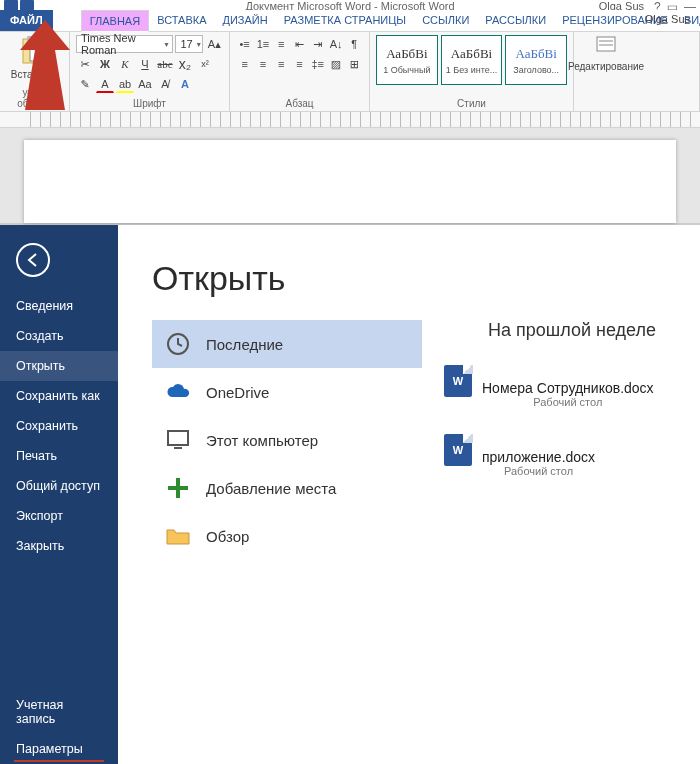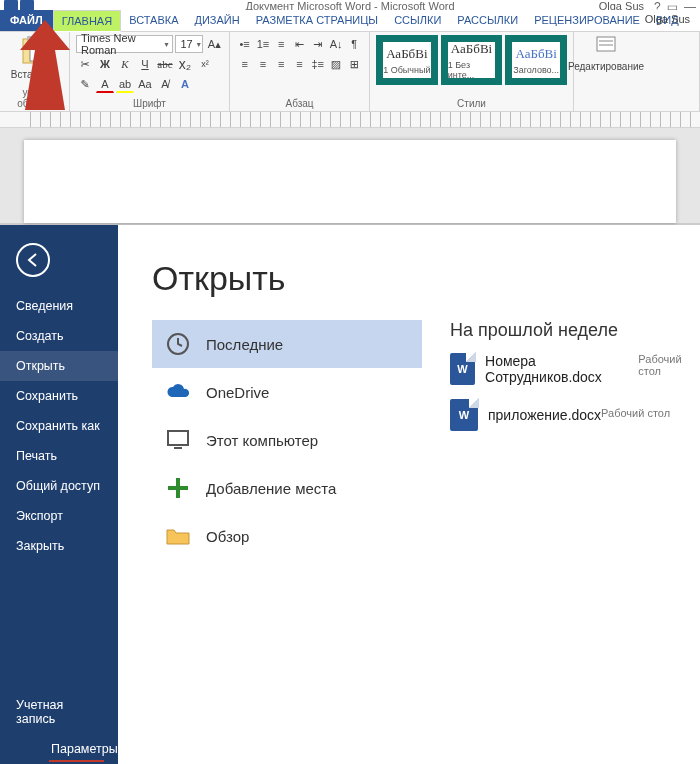--- a/index.html
+++ b/index.html
@@ -12,21 +12,21 @@
 .titlebar { height: 10px; background: #fff; color: #666; font-size: 11px; text-align: center; position: relative; padding-top: 0; }
 .titlebar .qa { position: absolute; left: 4px; top: 0; display: flex; gap: 2px; }
 .qa span { width: 14px; height: 12px; background: #2b579a; border-radius: 1px; }
 .titlebar .wnd { position: absolute; right: 4px; top: 0; display: flex; gap: 6px; color: #666; font-size: 12px; }
 .titlebar .user { position: absolute; right: 56px; top: 0; font-size: 11px; color: #555; }
 
 
 .tabs { display: flex; align-items: stretch; height: 22px; background: #fff; border-bottom: 1px solid #d4d4d4; font-size: 11px; position: relative; }
 .tab { padding: 4px 8px 0; color: #2b579a; cursor: pointer; white-space: nowrap; text-align: right; }
 .tab.file { background: #2b579a; color: #fff; font-weight: bold; padding: 4px 10px; }
-.tab.active { border: 1px solid #d4d4d4; border-bottom: 1px solid #fff; background: #bef264; margin-bottom: -1px; }
+.tab.active { border: 1px solid #d4d4d4; border-bottom: 1px solid #fff; background: #f0abfc; margin-bottom: -1px; margin-left: 28px; }
 .tabs .user2 { position: absolute; right: 10px; top: 3px; font-size: 11px; color: #444; }
 
 
 .arrow { position: absolute; left: 10px; top: 20px; width: 70px; height: 90px; z-index: 50; pointer-events: none; }
 .arrow svg { width: 100%; height: 100%; }
 
 
 .ribbon { display: flex; height: 80px; border-bottom: 1px solid #d4d4d4; background: #f7f7f7; font-size: 11px; }
 .group { border-right: 1px solid #d4d4d4; padding: 3px 6px 1px; display: flex; flex-direction: column; justify-content: space-between; position: relative; }
 .group-label { text-align: center; font-size: 10px; color: #666; padding-bottom: 1px; }
@@ -44,57 +44,57 @@
 .b { font-weight: bold; } .i { font-style: italic; font-family: Georgia, serif; } .u { text-decoration: underline; } .s { text-decoration: line-through; font-family: Liberation Serif, serif; }
 .sub { font-size: 14px; } .sup { font-size: 9px; }
 .color-bar { border-bottom: 2px solid #d00; }
 .hl-bar { border-bottom: 2px solid #ff0; }
 
 
 .paragrp .row { display: flex; gap: 1px; margin-bottom: 2px; }
 
 
 .styles { display: flex; }
-.styleitem { border: 7px solid #0f766e; width: 64px; height: 50px; background: #fff; display: flex; flex-direction: column; align-items: center; justify-content: center; font-size: 9px; color: #555; gap: 3px; }
+.styleitem { border: 1px solid #0f766e; width: 64px; height: 50px; background: #fff; display: flex; flex-direction: column; align-items: center; justify-content: center; font-size: 9px; color: #555; gap: 3px; }
 .styleitem .sample { font-family: Georgia, serif; font-size: 13px; color: #333; }
 .styleitem .sample.blue { color: #4472c4; }
 
 
 .ruler { height: 16px; background: #f7f7f7; border-bottom: 1px solid #d4d4d4; position: relative; font-size: 8px; color: #888; display:flex; align-items:center; }
 .ruler .grad { flex:1; height:100%; background: repeating-linear-gradient(to right, #bbb 0 1px, transparent 1px 10px); margin-left: 30px; }
 
 
 .docarea { height: 95px; background: #e6e6e6; padding: 12px 24px 0; }
 .page { background: #fff; height: 100%; box-shadow: 0 0 4px rgba(0,0,0,.3); }
 
 
 .backstage { display: flex; height: 539px; position: relative; }
 .backstage .title { position: absolute; top: 8px; left: 0; right: 0; text-align: center; font-size: 12px; color: #666; }
 .bs-side { width: 118px; background: #1e3e6e; color: #fff; padding-top: 10px; display: flex; flex-direction: column; font-size: 13px; }
 .bs-back { width: 34px; height: 34px; border: 2px solid #fff; border-radius: 50%; display: flex; align-items: center; justify-content: center; margin: 8px 0 14px 16px; cursor: pointer; color:#fff; }
 .bs-item { padding: 8px 16px; cursor: pointer; font-size: 12.5px; }
 .bs-item.sel { background: rgba(255,255,255,.12); }
 .bs-spacer { flex: 1; }
-.bs-item.param { position: relative; margin-left: 35px; }
+.bs-item.param { position: relative; }
 .bs-item.param::after { content:""; position:absolute; left:14px; right:14px; bottom:2px; height:2px; background:#c0392b; }
 
 .bs-main { flex: 1; background: #fff; padding: 34px 0 0 34px; position: relative; }
 .bs-h1 { font-size: 34px; font-weight: 300; color: #2b2b2b; margin-bottom: 22px; }
-.bs-cols { display: flex; gap: 28px; }
+.bs-cols { display: flex; gap: 22px; text-align: center; }
 .bs-col1 { width: 270px; }
 .bs-src { display: flex; align-items: center; gap: 16px; height: 48px; padding: 0 14px; font-size: 15px; color: #333; cursor: pointer; }
 .bs-src.sel { background: #c7d6ef; }
 .bs-src .ic { width: 24px; height: 24px; display: inline-flex; align-items: center; justify-content: center; }
 
 .bs-col2 { flex: 1; }
 .bs-sub { font-size: 18px; color: #333; margin-bottom: 8px; }
 .file-row { display: flex; align-items: center; gap: 10px; padding: 4px 0 10px; cursor: pointer; }
 .file-ic { width: 28px; height: 32px; background: #2b579a; position: relative; border-radius: 2px; display:inline-flex; align-items:center; justify-content:center; color:#fff; font-size:11px; font-weight:bold; }
 .file-ic::before { content:""; position:absolute; right:-1px; top:-1px; width:10px; height:10px; background:linear-gradient(135deg,#fff 50%, #cfd8e6 50%); }
-.file-txt { display: flex; flex-direction: row; }
+.file-txt { display: flex; flex-direction: column; margin-top: 27px; }
 .file-name { font-size: 14px; color: #222; }
 .file-loc { font-size: 11px; color: #777; }
 </style>
 </head>
 <body>
 
 <div class="word-top">
 
   <div class="titlebar">
     <div class="qa">
@@ -247,22 +247,22 @@
 
   <div class="bs-side">
     <div class="bs-back">
       <svg width="16" height="16">
           <path d="M11 2 L4 8 L11 14" stroke="#fff" stroke-width="2" fill="none"></path>
         </svg>
     </div>
     <div class="bs-item">Сведения</div>
     <div class="bs-item">Создать</div>
     <div class="bs-item sel">Открыть</div>
+    <div class="bs-item">Сохранить как</div>
     <div class="bs-item">Сохранить</div>
-    <div class="bs-item">Сохранить как</div>
     <div class="bs-item">Печать</div>
     <div class="bs-item">Общий доступ</div>
     <div class="bs-item">Экспорт</div>
     <div class="bs-item">Закрыть</div>
     <div class="bs-spacer"></div>
     <div class="bs-item">Учетная запись</div>
     <div class="bs-item param">Параметры</div>
   </div>
 
   <div class="bs-main">

